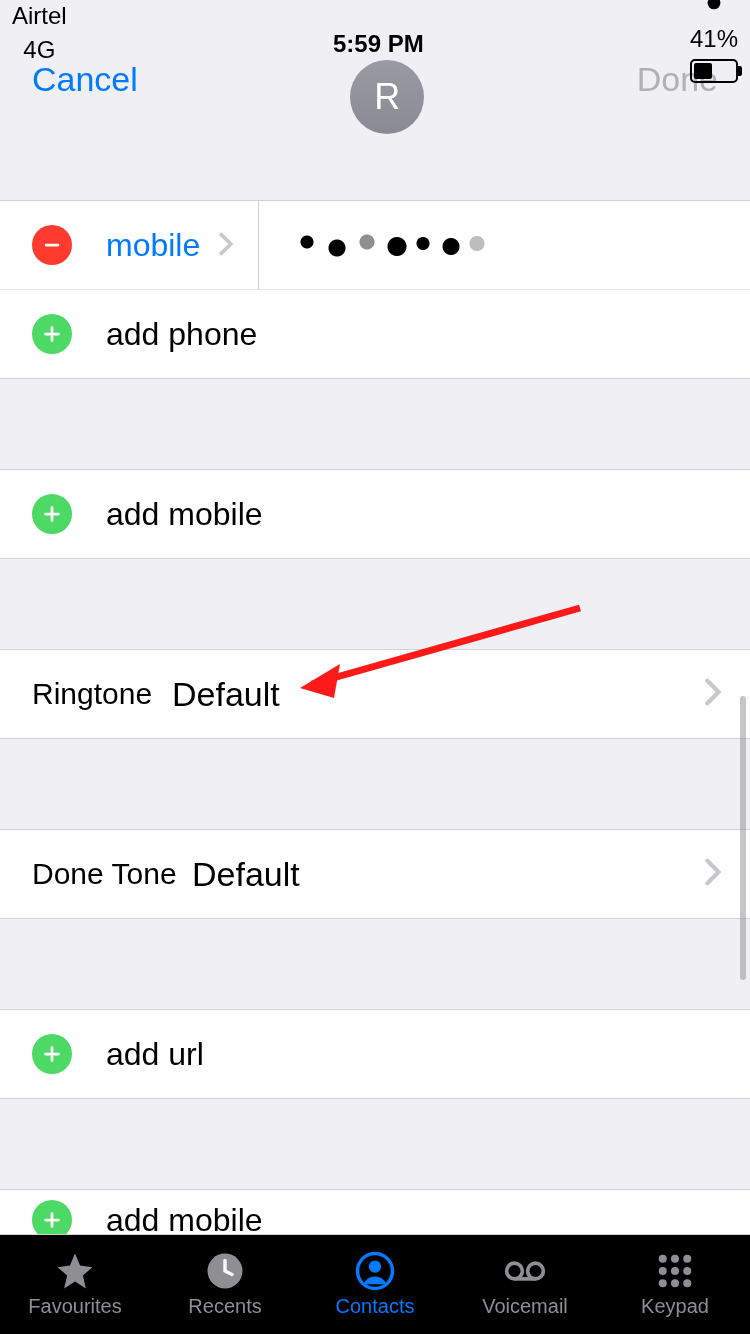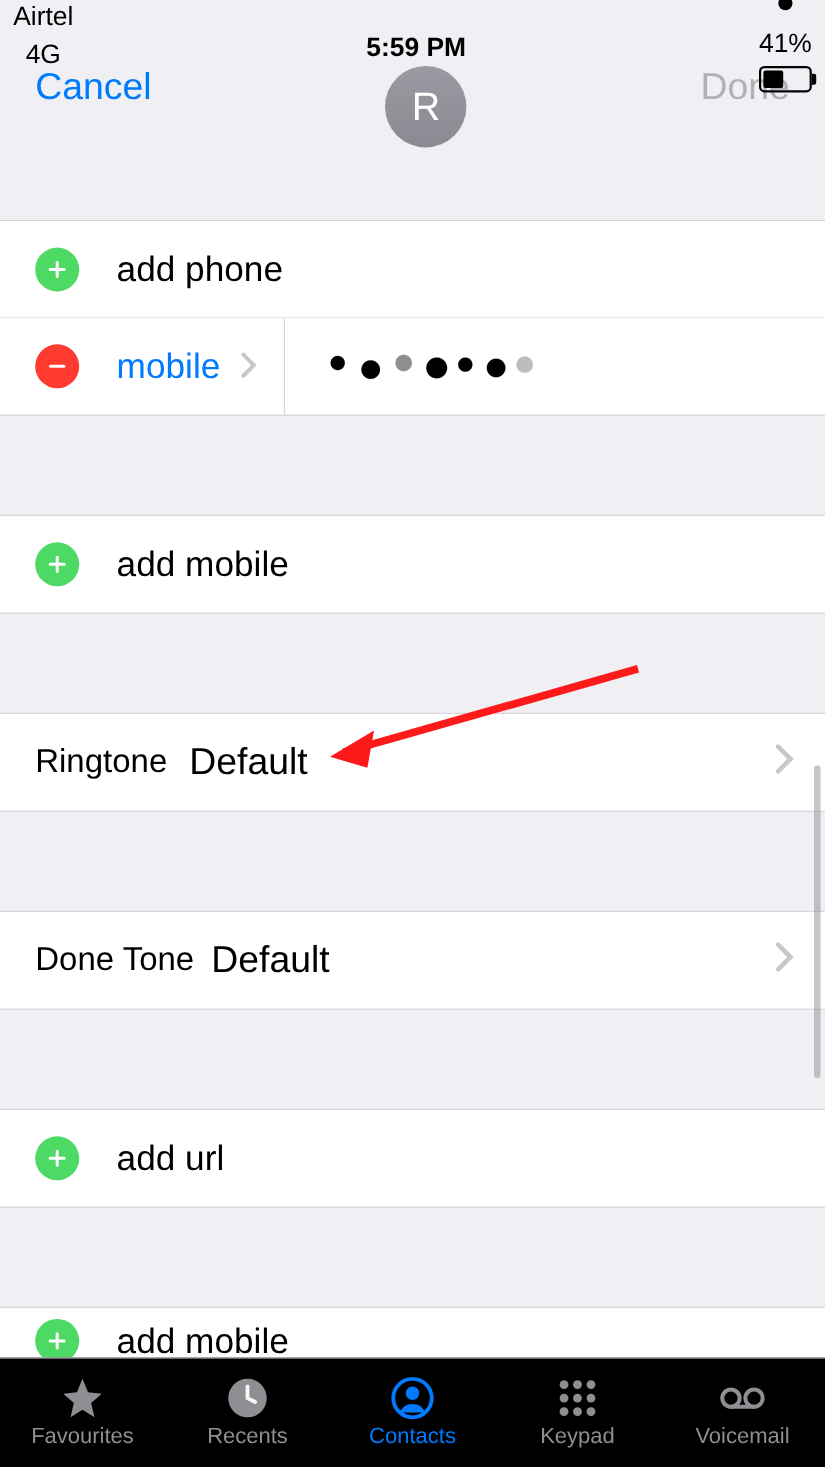--- a/index.html
+++ b/index.html
@@ -114,41 +114,41 @@
   <div class="avatar">
       <span>R</span>
     </div>
   <div class="nav-btn nav-done">Done</div>
 </div>
 
 <div class="content">
 
   <div class="section">
     <div class="row">
-      <div class="icon-circ icon-plus">
-        <svg viewBox="0 0 24 24">
-            <path d="M12 5v14M5 12h14" stroke="#fff" stroke-width="3" stroke-linecap="round"></path>
-          </svg>
-      </div>
-      <span class="addrow-label">add phone</span>
-    </div>
-    <div class="row">
       <div class="icon-circ icon-minus">
         <svg viewBox="0 0 24 24">
             <rect x="4" y="10.5" width="16" height="3" fill="#fff" rx="1.5"></rect>
           </svg>
       </div>
       <span class="phone-type">mobile</span>
       <span class="chev-small">
         <svg width="16" height="24" viewBox="0 0 12 20">
             <path d="M2 2l8 8-8 8" fill="none" stroke="#c7c7cc" stroke-width="3" stroke-linecap="round"></path>
           </svg>
       </span>
       <div class="vline"></div>
       <div class="redacted"></div>
+    </div>
+    <div class="row">
+      <div class="icon-circ icon-plus">
+        <svg viewBox="0 0 24 24">
+            <path d="M12 5v14M5 12h14" stroke="#fff" stroke-width="3" stroke-linecap="round"></path>
+          </svg>
+      </div>
+      <span class="addrow-label">add phone</span>
     </div>
   </div>
 
   <div class="gap"></div>
 
   <div class="section">
     <div class="row">
       <div class="icon-circ icon-plus">
         <svg viewBox="0 0 24 24">
             <path d="M12 5v14M5 12h14" stroke="#fff" stroke-width="3" stroke-linecap="round"></path>
@@ -246,40 +246,40 @@
   </div>
   <div class="tab active">
     <div class="tab-icon">
       <svg viewBox="0 0 24 24">
           <circle cx="12" cy="12" r="10" fill="none" stroke="#007aff" stroke-width="2"></circle>
           <circle cx="12" cy="9.5" r="3.5" fill="#007aff"></circle>
           <path d="M5.5 19.5a7 7 0 0 1 13 0" fill="#007aff"></path>
         </svg>
     </div>
     <span>Contacts</span>
+  </div>
+  <div class="tab">
+    <div class="tab-icon">
+      <svg viewBox="0 0 32 24" fill="none" stroke="#8e8e93" stroke-width="2.8">
+          <circle cx="8" cy="12" r="6"></circle>
+          <circle cx="24" cy="12" r="6"></circle>
+          <line x1="8" y1="18" x2="24" y2="18"></line>
+        </svg>
+    </div>
+    <span>Voicemail</span>
   </div>
   <div class="tab">
     <div class="tab-icon">
       <svg viewBox="0 0 24 24" fill="#8e8e93">
           <circle cx="5" cy="5" r="2.3"></circle>
           <circle cx="12" cy="5" r="2.3"></circle>
           <circle cx="19" cy="5" r="2.3"></circle>
           <circle cx="5" cy="12" r="2.3"></circle>
           <circle cx="12" cy="12" r="2.3"></circle>
           <circle cx="19" cy="12" r="2.3"></circle>
           <circle cx="5" cy="19" r="2.3"></circle>
           <circle cx="12" cy="19" r="2.3"></circle>
           <circle cx="19" cy="19" r="2.3"></circle>
         </svg>
     </div>
     <span>Keypad</span>
   </div>
-  <div class="tab">
-    <div class="tab-icon">
-      <svg viewBox="0 0 32 24" fill="none" stroke="#8e8e93" stroke-width="2.8">
-          <circle cx="8" cy="12" r="6"></circle>
-          <circle cx="24" cy="12" r="6"></circle>
-          <line x1="8" y1="18" x2="24" y2="18"></line>
-        </svg>
-    </div>
-    <span>Voicemail</span>
-  </div>
 </div>
 
 </body></html>

